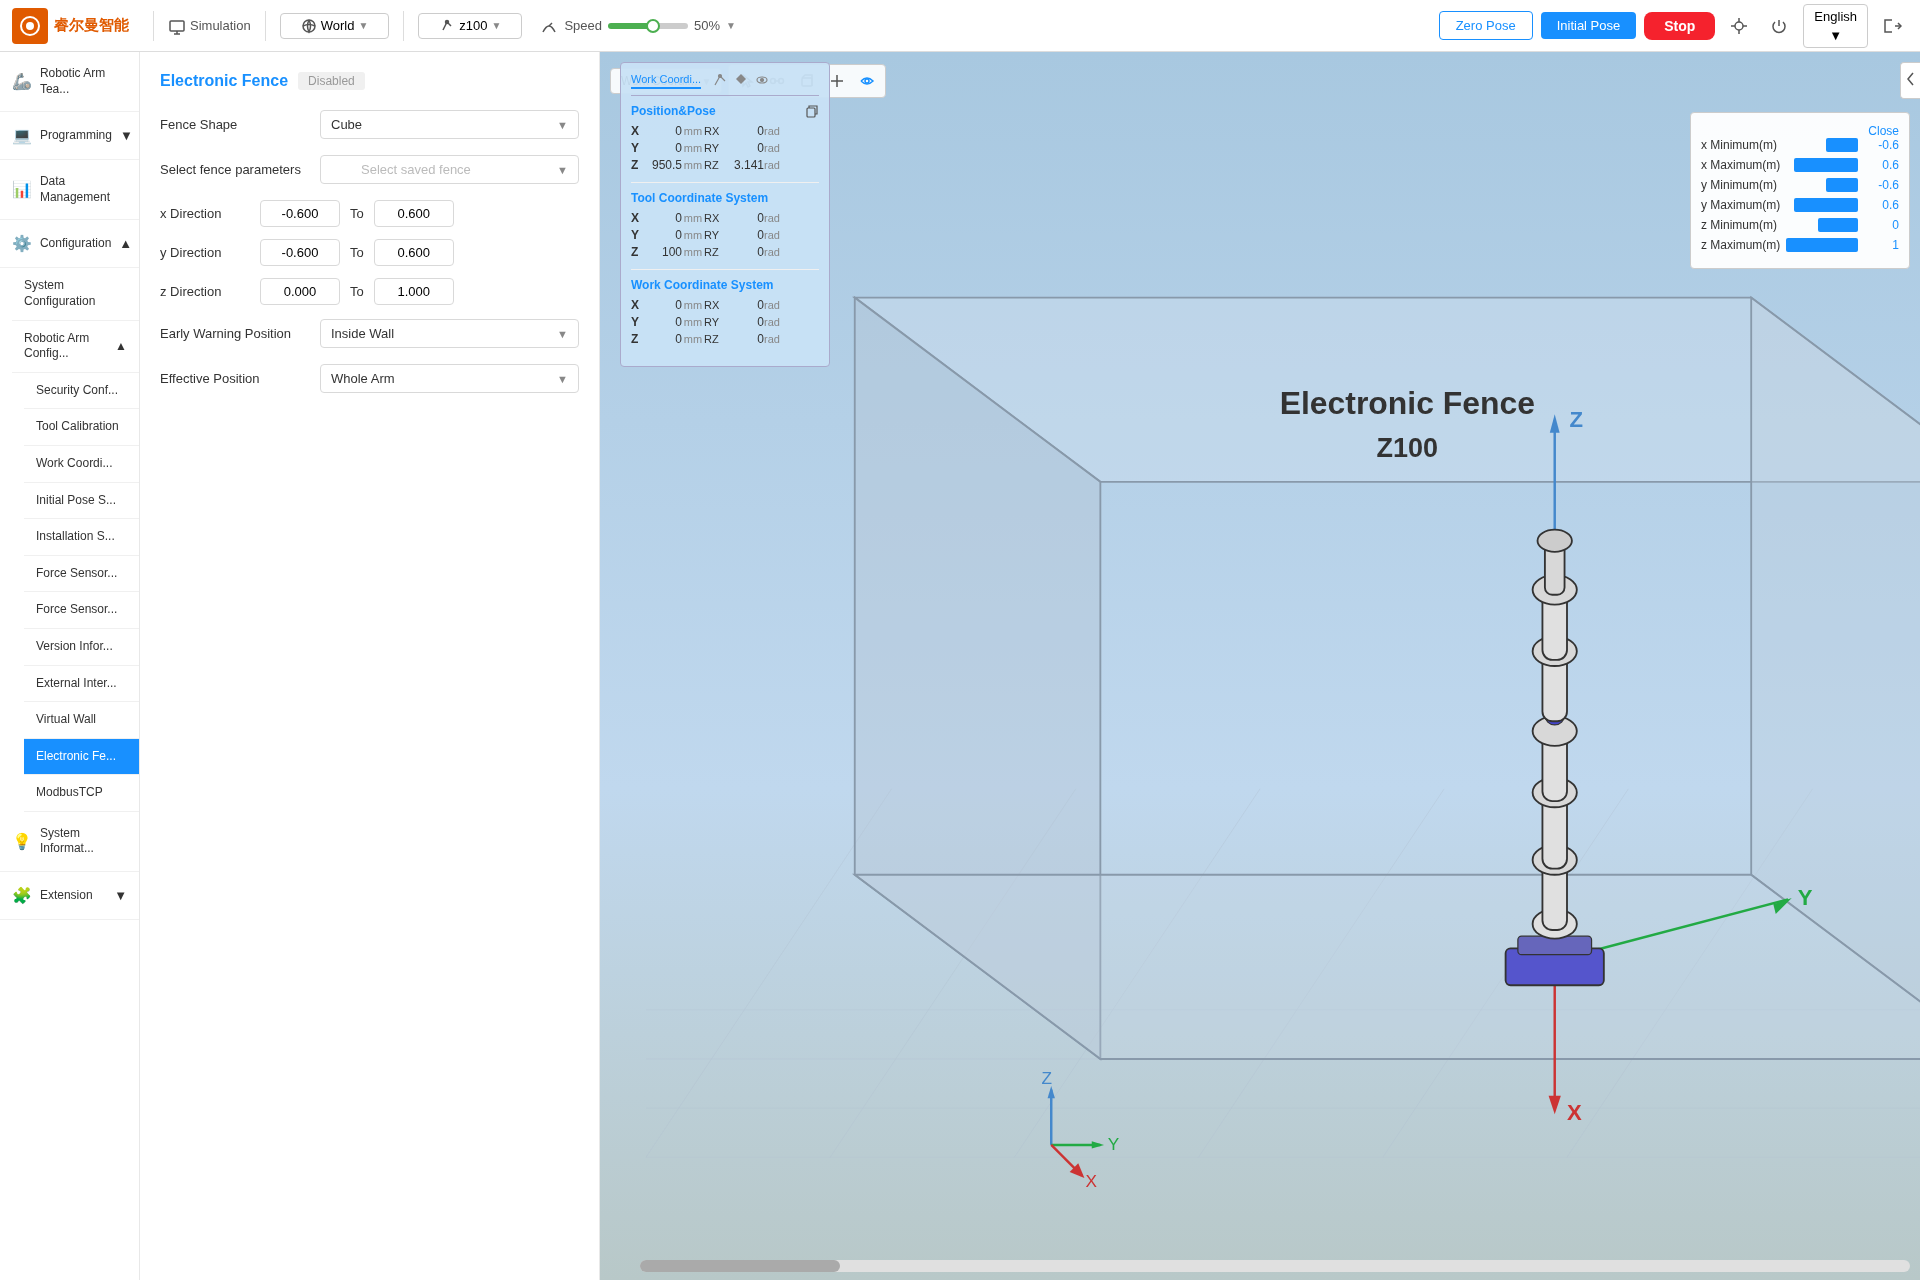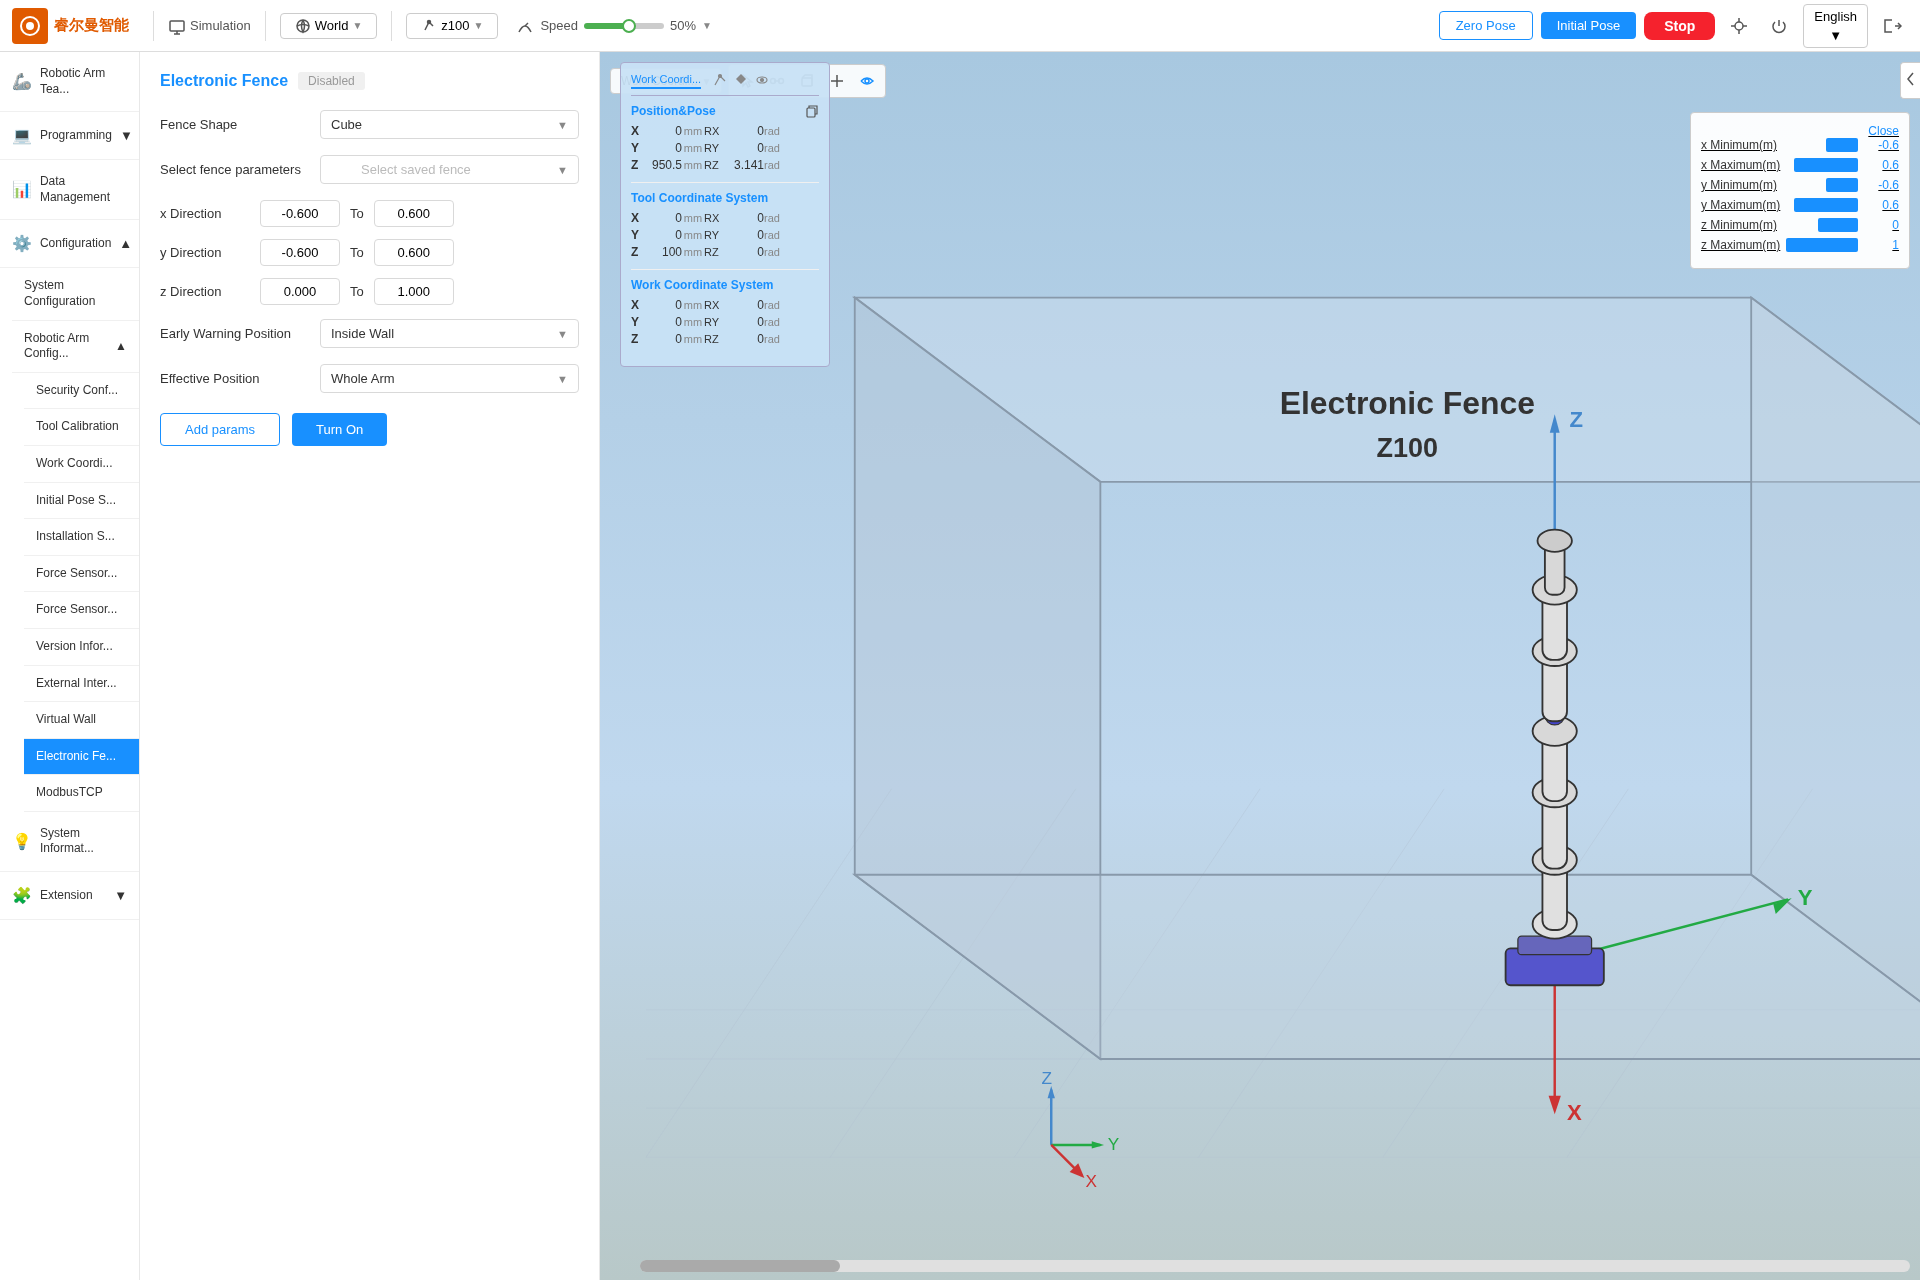--- a/index.html
+++ b/index.html
@@ -19,21 +19,21 @@
     }
     .logo {
       display: flex; align-items: center; gap: 6px;
       font-weight: bold; color: #e05a00; font-size: 15px;
       margin-right: 10px;
     }
     .logo-icon { width: 36px; height: 36px; background: #e05a00; border-radius: 4px; display: flex; align-items: center; justify-content: center; color: white; font-size: 18px; }
     .top-bar-sep { width: 1px; height: 30px; background: #ddd; margin: 0 4px; }
     .top-mode { display: flex; align-items: center; gap: 4px; color: #555; font-size: 13px; }
     .top-mode svg { width: 18px; height: 18px; }
-    .top-dropdown { display: flex; align-items: center; gap: 4px; padding: 4px 14px; border: 1px solid #ccc; border-radius: 4px; cursor: pointer; background: #fff; font-size: 13px; }
+    .top-dropdown { display: flex; align-items: center; gap: 4px; padding: 4px 20px; border: 1px solid #ccc; border-radius: 4px; cursor: pointer; background: #fff; font-size: 13px; }
     .top-dropdown .arrow { font-size: 10px; color: #888; }
     .speed-section { display: flex; align-items: center; gap: 6px; margin-left: 8px; }
     .speed-label { color: #555; }
     .speed-slider { width: 80px; height: 6px; background: linear-gradient(to right, #4caf50 60%, #ccc 60%); border-radius: 3px; position: relative; cursor: pointer; }
     .speed-slider-thumb { width: 14px; height: 14px; background: white; border: 2px solid #4caf50; border-radius: 50%; position: absolute; top: -4px; left: 56%; transform: translateX(-50%); }
     .speed-val { color: #555; font-size: 13px; }
     .top-bar-right { margin-left: auto; display: flex; align-items: center; gap: 8px; }
     .btn-zero-pose { background: #fff; border: 1px solid #1890ff; color: #1890ff; padding: 6px 16px; border-radius: 4px; cursor: pointer; font-size: 13px; }
     .btn-initial-pose { background: #1890ff; border: none; color: white; padding: 6px 16px; border-radius: 4px; cursor: pointer; font-size: 13px; }
     .btn-stop { background: #f5222d; border: none; color: white; padding: 6px 20px; border-radius: 8px; cursor: pointer; font-size: 14px; font-weight: bold; }
@@ -85,21 +85,21 @@
     .coord-section-title { font-size: 12px; color: #1890ff; font-weight: bold; text-align: center; margin-bottom: 6px; display: flex; justify-content: space-between; align-items: center; }
     .coord-row { display: flex; align-items: center; margin-bottom: 3px; font-size: 12px; }
     .coord-axis { width: 16px; color: #333; font-weight: bold; }
     .coord-val { width: 35px; text-align: right; color: #333; }
     .coord-unit { width: 22px; color: #888; font-size: 11px; text-align: center; }
     .coord-rx { width: 25px; color: #333; font-size: 11px; }
     .coord-rx-val { width: 35px; text-align: right; color: #333; }
     .coord-rx-unit { width: 22px; color: #888; font-size: 11px; }
 
     
-    .right-fence-panel { position: absolute; top: 60px; right: 10px; background: rgba(255,255,255,0.95); border: 1px solid #ccc; border-radius: 4px; width: 220px; z-index: 50; padding: 10px; text-decoration: underline; }
+    .right-fence-panel { position: absolute; top: 60px; right: 10px; background: rgba(255,255,255,0.95); border: 1px solid #ccc; border-radius: 4px; width: 220px; z-index: 50; padding: 10px; }
     .fence-param-row { display: flex; align-items: flex-start; margin-bottom: 6px; font-size: 12px; }
     .fence-param-label { flex: 1; color: #333; }
     .fence-param-bar { width: 80px; height: 14px; background: #1890ff; border-radius: 2px; margin-right: 6px; }
     .fence-param-val { width: 35px; text-align: right; color: #1890ff; font-size: 12px; }
     .close-btn { text-align: right; }
     .close-link { color: #1890ff; cursor: pointer; font-size: 12px; }
 
     
     .view-toolbar { position: absolute; top: 12px; left: 10px; display: flex; align-items: center; gap: 6px; z-index: 50; }
     .view-tab { background: rgba(255,255,255,0.9); border: 1px solid #ccc; border-radius: 4px; padding: 5px 10px; font-size: 12px; cursor: pointer; display: flex; align-items: center; gap: 4px; }
@@ -350,24 +350,20 @@
       </div>
 
       <div class="form-row">
         <span class="form-label">Effective Position</span>
         <div class="form-control">
           <span>Whole Arm</span>
           <span style="color:#888;font-size:11px;">▼</span>
         </div>
       </div>
 
-      <div class="action-row">
-        <button class="btn-add">Add params</button>
-        <button class="btn-turnon">Turn On</button>
-      </div>
     </div>
 
     <div class="view-3d">
 
       
       <div class="view-toolbar">
         <div class="view-tab">
           <span>Work Coordi...</span>
           <span style="font-size:10px;color:#888;">▼</span>
         </div>

